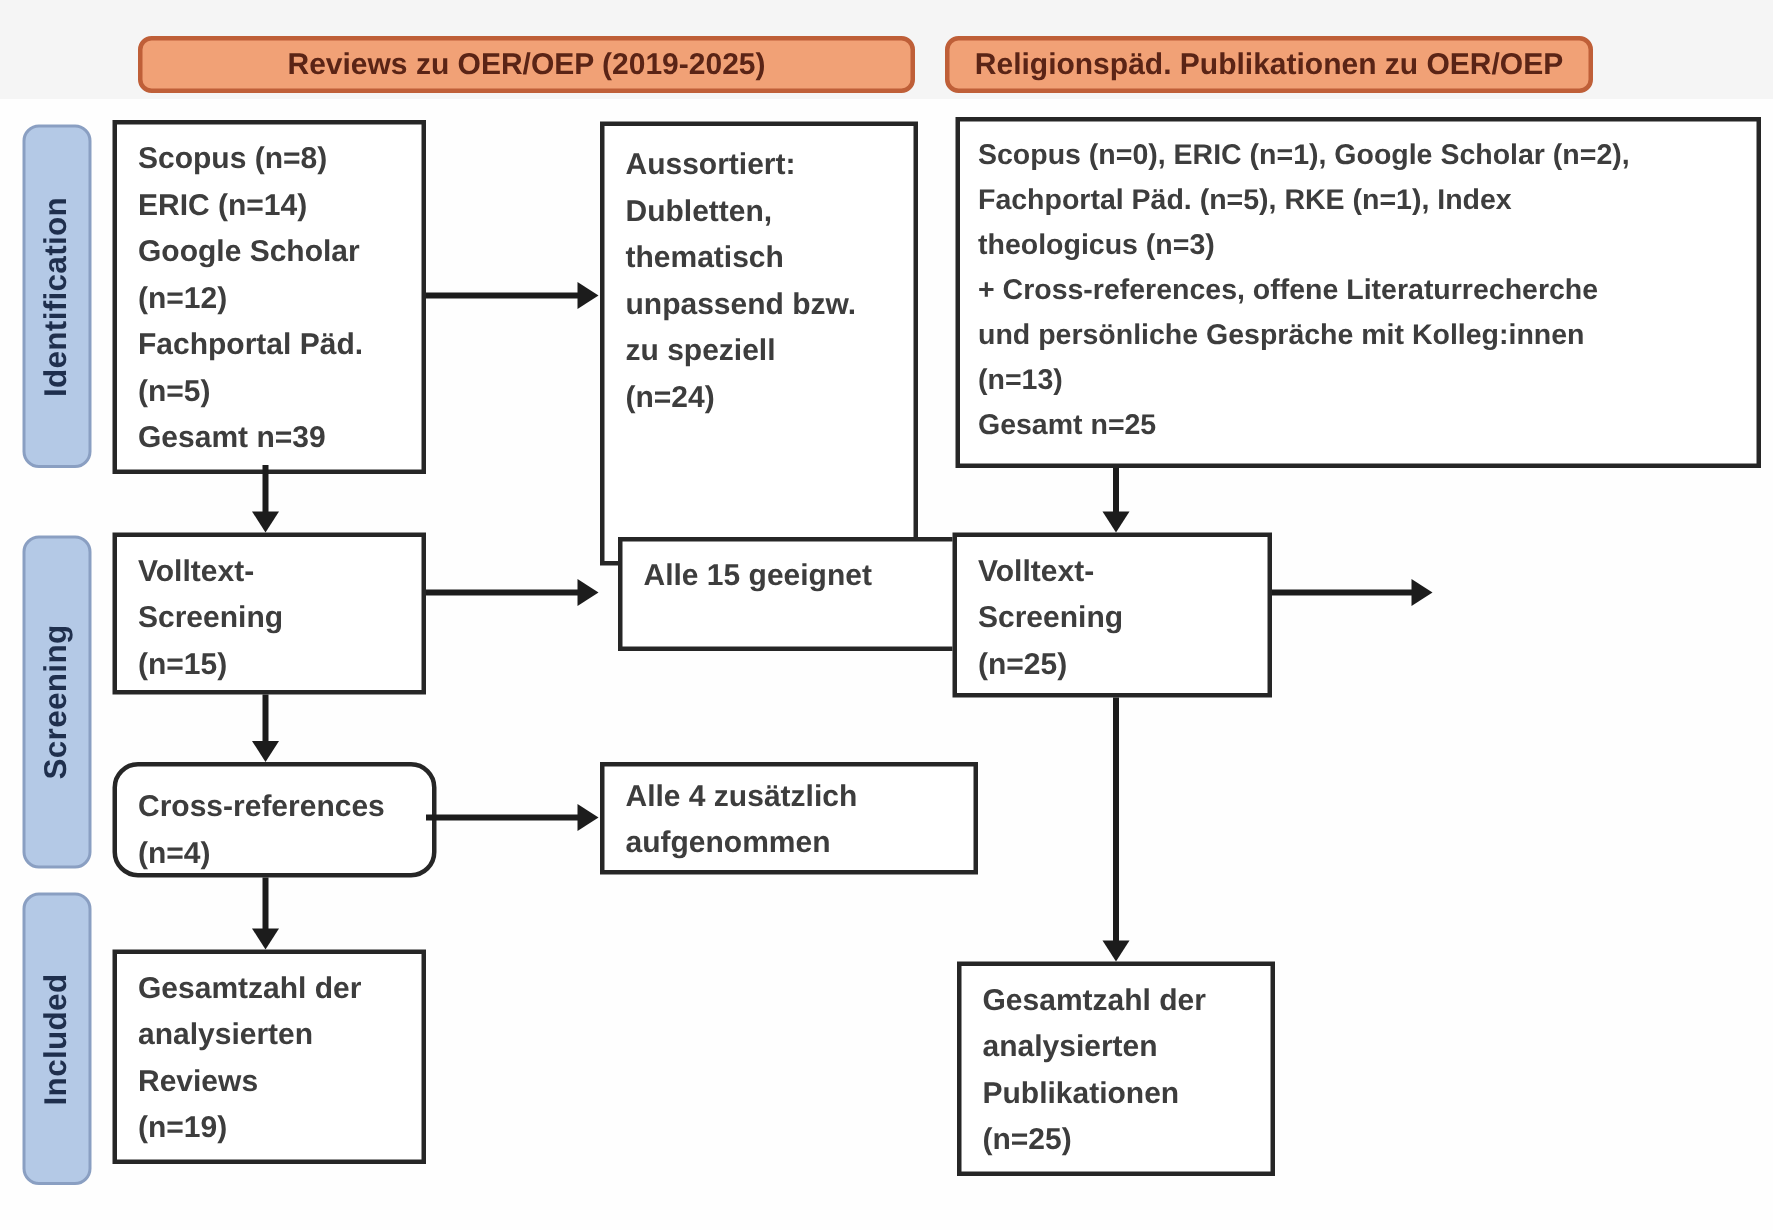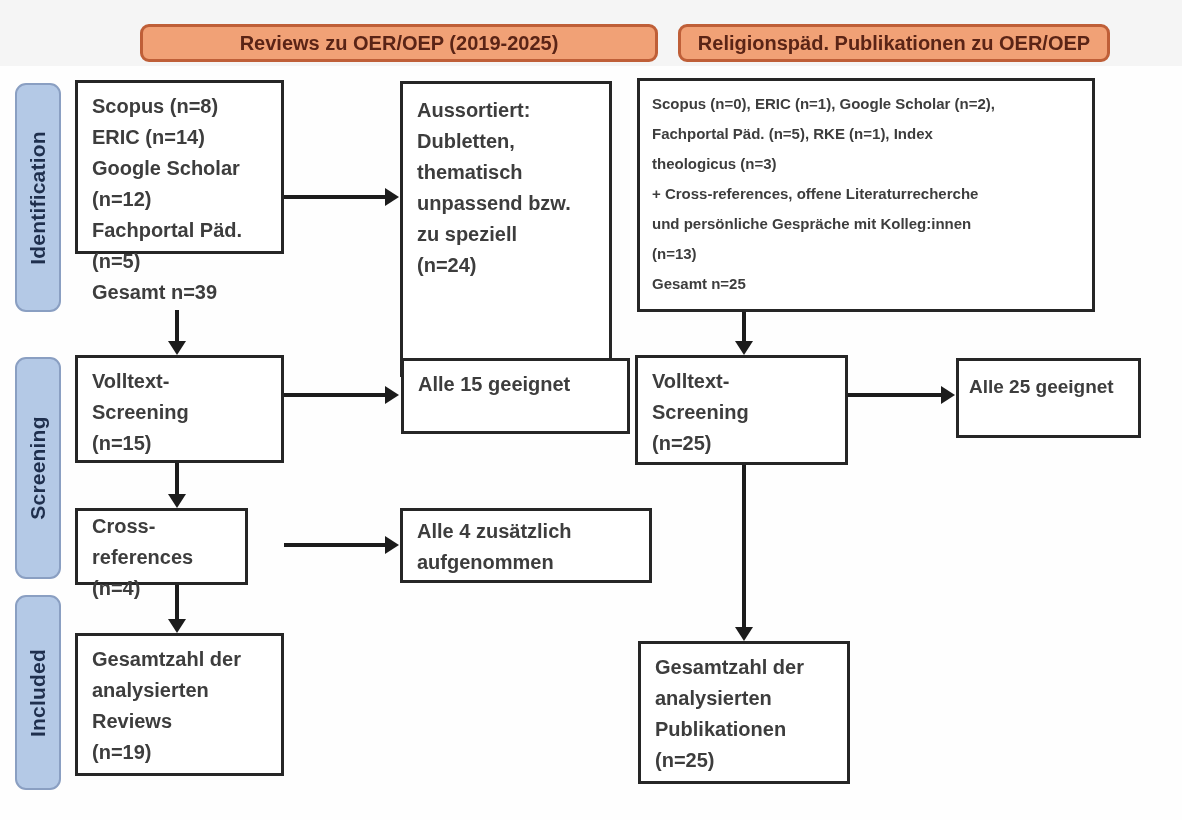--- a/index.html
+++ b/index.html
@@ -13,21 +13,20 @@
     font-family:"Liberation Sans", sans-serif; overflow:hidden;
   }
   .top-band{position:absolute;left:0;top:0;width:1182px;height:66px;background:#f5f5f5;}
   
   .col-header{
     position:absolute; box-sizing:border-box; height:38px;
     background:var(--header-fill); border:3px solid var(--header-border);
     border-radius:9px; color:var(--header-text);
     font-size:20px; font-weight:700; display:flex; align-items:center; justify-content:center;
     white-space:nowrap;
-    margin-left:48px;
   }
   .hdr-left{left:92px; top:24px; width:518px;}
   .hdr-right{left:630px; top:24px; width:432px;}
   
   .stage{
     position:absolute; box-sizing:border-box; width:46px;
     background:var(--stage-fill); border:2.5px solid var(--stage-border);
     border-radius:11px; display:flex; align-items:center; justify-content:center;
   }
   .stage span{
@@ -37,28 +36,28 @@
   .stage-1{left:15px; top:83px; height:229px;}
   .stage-2{left:15px; top:357px; height:222px;}
   .stage-3{left:15px; top:595px; height:195px;}
   
   .box{
     position:absolute; box-sizing:border-box; background:#ffffff;
     border:3px solid var(--box-border); color:var(--box-text);
     font-size:20px; font-weight:700; line-height:31px;
     padding:8px 14px; white-space:pre-line;
   }
-  .b-sources-l {left:75px;  top:80px;  width:209px; height:174px;}
+  .b-sources-l {left:75px;  top:80px;  width:209px; height:236px;}
   .b-excluded  {left:400px; top:81px;  width:212px; height:296px; padding-top:11px;}
   .b-fulltext-l{left:75px;  top:355px; width:209px; height:108px;}
-  .b-res-ft-l  {left:401px; top:358px; width:229px; height:76px;  }
-  .b-crossref  {left:75px;  top:508px; width:173px; height:77px;  padding-top:0;}
+  .b-res-ft-l  {left:412px; top:358px; width:229px; height:76px;  }
+  .b-crossref  {left:75px;  top:508px; width:216px; height:77px;  padding-top:12px;border-radius:17px;}
   .b-res-cr    {left:400px; top:508px; width:252px; height:75px;  padding-top:5px;}
   .b-incl-l    {left:75px;  top:633px; width:209px; height:143px;}
-  .b-sources-r {left:637px; top:78px;  width:458px; height:234px; font-size:15px; line-height:30px; padding:8px 12px;}
+  .b-sources-r {left:637px; top:78px;  width:537px; height:234px; font-size:19px; line-height:30px; padding:8px 12px;}
   .b-fulltext-r{left:635px; top:355px; width:213px; height:110px;}
   .b-res-ft-r  {left:956px; top:358px; width:185px; height:80px;  padding:10px 8px 8px 10px; font-size:19px;}
   .b-incl-r    {left:638px; top:641px; width:212px; height:143px;}
   
   .arr-r{position:absolute; height:4px; background:var(--arrow);}
   .arr-r::after{content:''; position:absolute; right:-13px; top:-7px;
     border-left:14px solid var(--arrow); border-top:9px solid transparent; border-bottom:9px solid transparent;}
   .arr-d{position:absolute; width:4px; background:var(--arrow);}
   .arr-d::after{content:''; position:absolute; bottom:-13px; left:-7px;
     border-top:14px solid var(--arrow); border-left:9px solid transparent; border-right:9px solid transparent;}
@@ -121,21 +120,20 @@
   <div class="box b-sources-r">Scopus (n=0), ERIC (n=1), Google Scholar (n=2),
 Fachportal Päd. (n=5), RKE (n=1), Index
 theologicus (n=3)
 + Cross-references, offene Literaturrecherche
 und persönliche Gespräche mit Kolleg:innen
 (n=13)
 Gesamt n=25</div>
   <div class="box b-fulltext-r">Volltext-
 Screening
 (n=25)</div>
-  <div class="box b-res-ft-r">Alle 25 geeignet</div>
   <div class="box b-incl-r">Gesamtzahl der
 analysierten
 Publikationen
 (n=25)</div>
 
   <div class="arr-r h1"></div>
   <div class="arr-r h2"></div>
   <div class="arr-r h3"></div>
   <div class="arr-r h4"></div>
   <div class="arr-d v1"></div>

